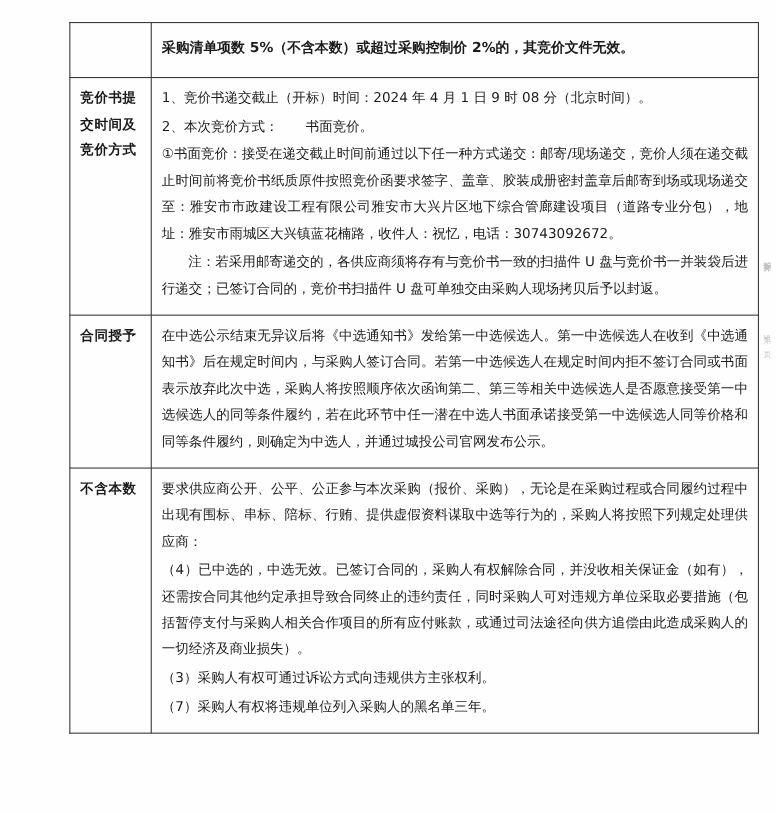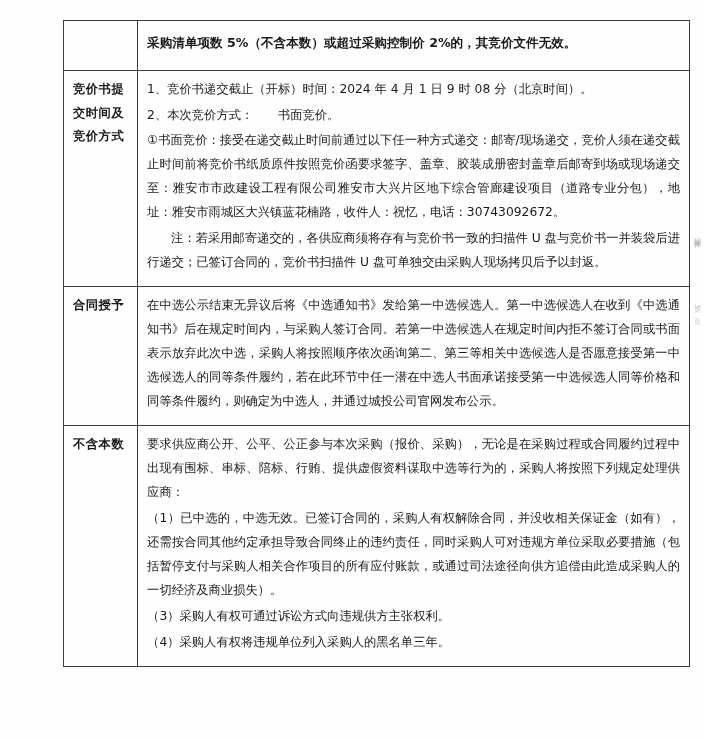--- a/index.html
+++ b/index.html
@@ -128,23 +128,23 @@
         <td class="label">合同授予</td>
         <td class="body">
           <p>在中选公示结束无异议后将《中选通知书》发给第一中选候选人。第一中选候选人在收到《中选通知书》后在规定时间内，与采购人签订合同。若第一中选候选人在规定时间内拒不签订合同或书面表示放弃此次中选，采购人将按照顺序依次函询第二、第三等相关中选候选人是否愿意接受第一中选候选人的同等条件履约，若在此环节中任一潜在中选人书面承诺接受第一中选候选人同等价格和同等条件履约，则确定为中选人，并通过城投公司官网发布公示。</p>
         </td>
       </tr>
 
       <tr>
         <td class="label">不含本数</td>
         <td class="body">
           <p>要求供应商公开、公平、公正参与本次采购（报价、采购），无论是在采购过程或合同履约过程中出现有围标、串标、陪标、行贿、提供虚假资料谋取中选等行为的，采购人将按照下列规定处理供应商：</p>
-          <p>（1）已中选的，中选无效。已签订合同的，采购人有权解除合同，并没收相关保证金（如有），还需按合同其他约定承担导致合同终止的违约责任，同时采购人可对违规方单位采取必要措施（包括暂停支付与采购人相关合作项目的所有应付账款，或通过司法途径向供方追偿由此造成采购人的一切经济及商业损失）。</p>
+          <p>（4）已中选的，中选无效。已签订合同的，采购人有权解除合同，并没收相关保证金（如有），还需按合同其他约定承担导致合同终止的违约责任，同时采购人可对违规方单位采取必要措施（包括暂停支付与采购人相关合作项目的所有应付账款，或通过司法途径向供方追偿由此造成采购人的一切经济及商业损失）。</p>
           <p>（3）采购人有权可通过诉讼方式向违规供方主张权利。</p>
-          <p>（4）采购人有权将违规单位列入采购人的黑名单三年。</p>
+          <p>（7）采购人有权将违规单位列入采购人的黑名单三年。</p>
         </td>
       </tr>
 
     </tbody>
   </table>
 
   <div class="margin-mark">招标文件</div>
   <div class="margin-mark2">第 5 页</div>
 
 </div>

